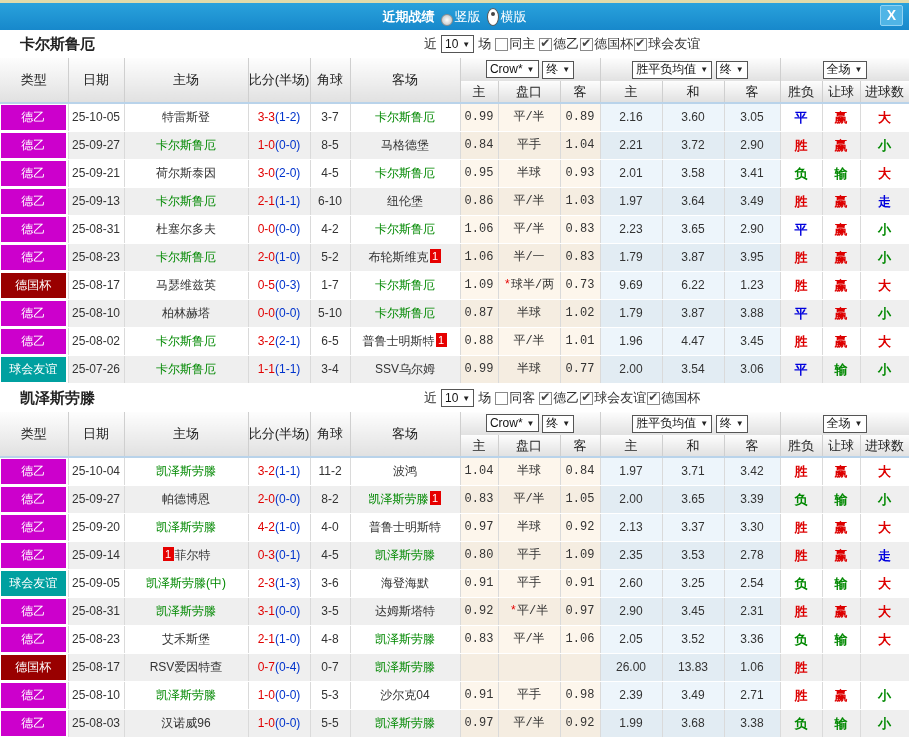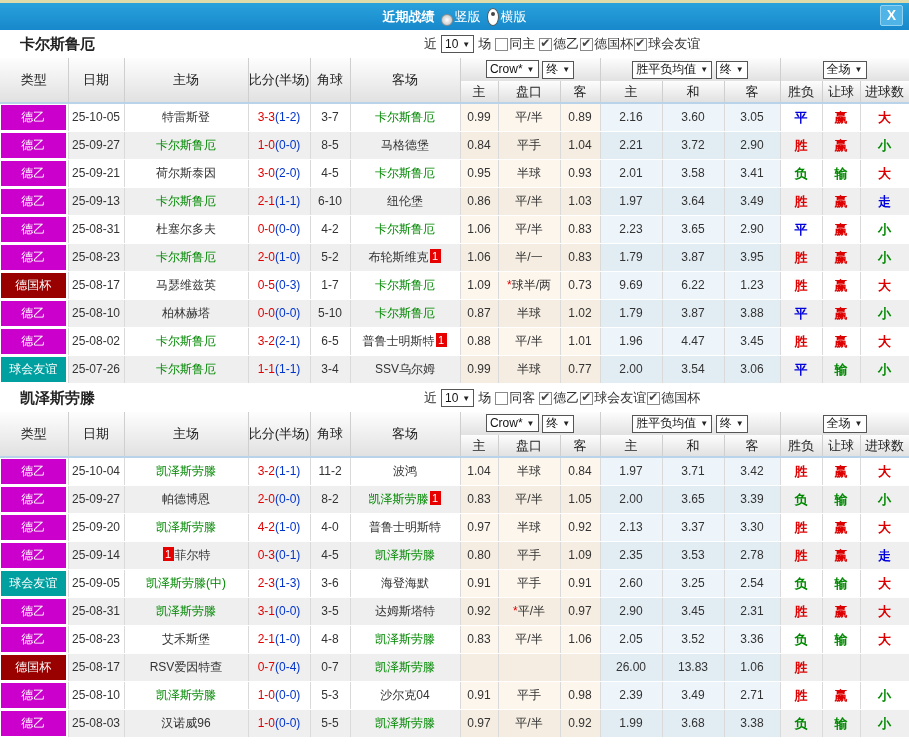--- a/index.html
+++ b/index.html
@@ -32,21 +32,21 @@
   .f-item { display:inline-flex; align-items:center; gap:1px; }
   table { border-collapse:collapse; table-layout:fixed; width:909px; font-size:12px; color:#333; }
   thead th { background:linear-gradient(#fdfdfd,#e1e1e1); font-weight:normal; font-size:13px;
     color:#222; border-right:1px solid #cfcfcf; }
   thead tr.h1 th { height:23px; }
   thead tr.h2 th { height:22px; }
   thead th.bb { border-bottom:2px solid #b9d3ea; }
   tbody td { height:27px; line-height:27px; text-align:center; border-right:1px solid #dadada;
     border-bottom:1px solid #fff; overflow:hidden; white-space:nowrap; }
   tr.even td { background:#efefef; }
-  td.c-odds { background:#fdf6ec; } tr.even td.c-odds { background:#f5ede1; }
+  td.c-odds { background:#fdf6ec;font-family:Liberation Mono, monospace; } tr.even td.c-odds { background:#f5ede1; }
   td.c-avg { background:#edf5fb; } tr.even td.c-avg { background:#e2ecf3; }
   td.c-type { padding:0; background:#fff !important; }
   .type-badge { margin:1px 2px 1px 1px; height:25px; line-height:25px; color:#fff; font-size:12px; }
   .green { color:#008800; }
   .score { color:#e00000; } .half { color:#0033cc; }
   .corner { color:#333; }
   .badge { display:inline-block; min-width:11px; height:14px; line-height:14px; background:#e60000;
     color:#fff; font-size:11px; padding:0 1px; margin:0 1px; vertical-align:1px; }
   .star { color:#e60000; }
   td.res { font-weight:bold; font-size:13px; }

